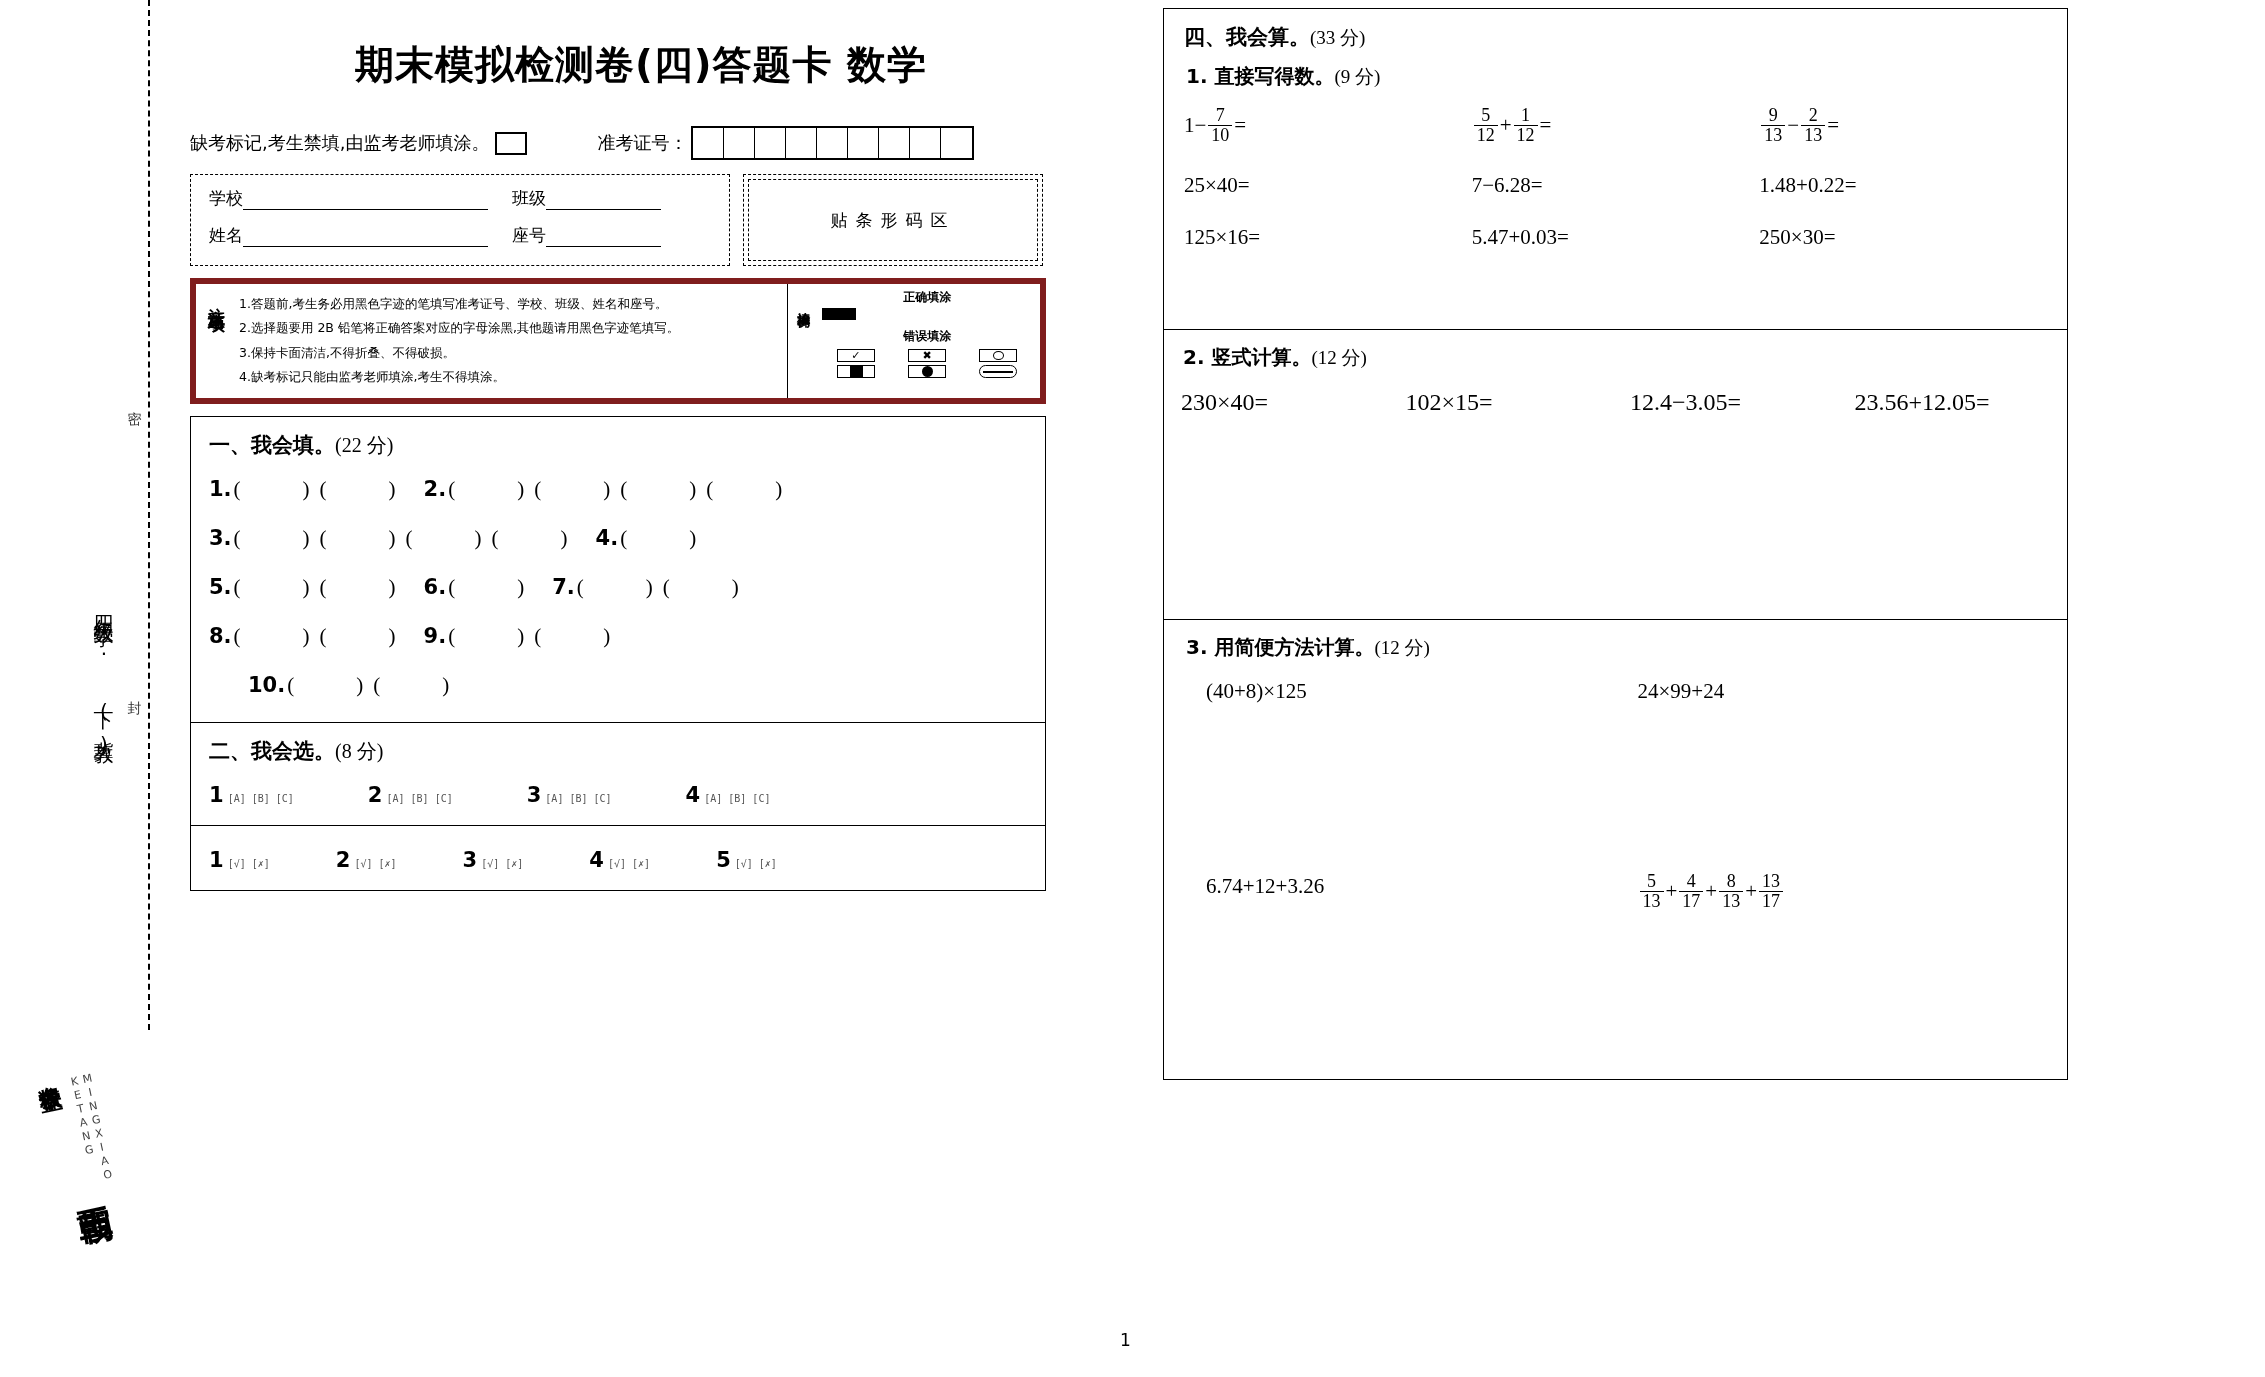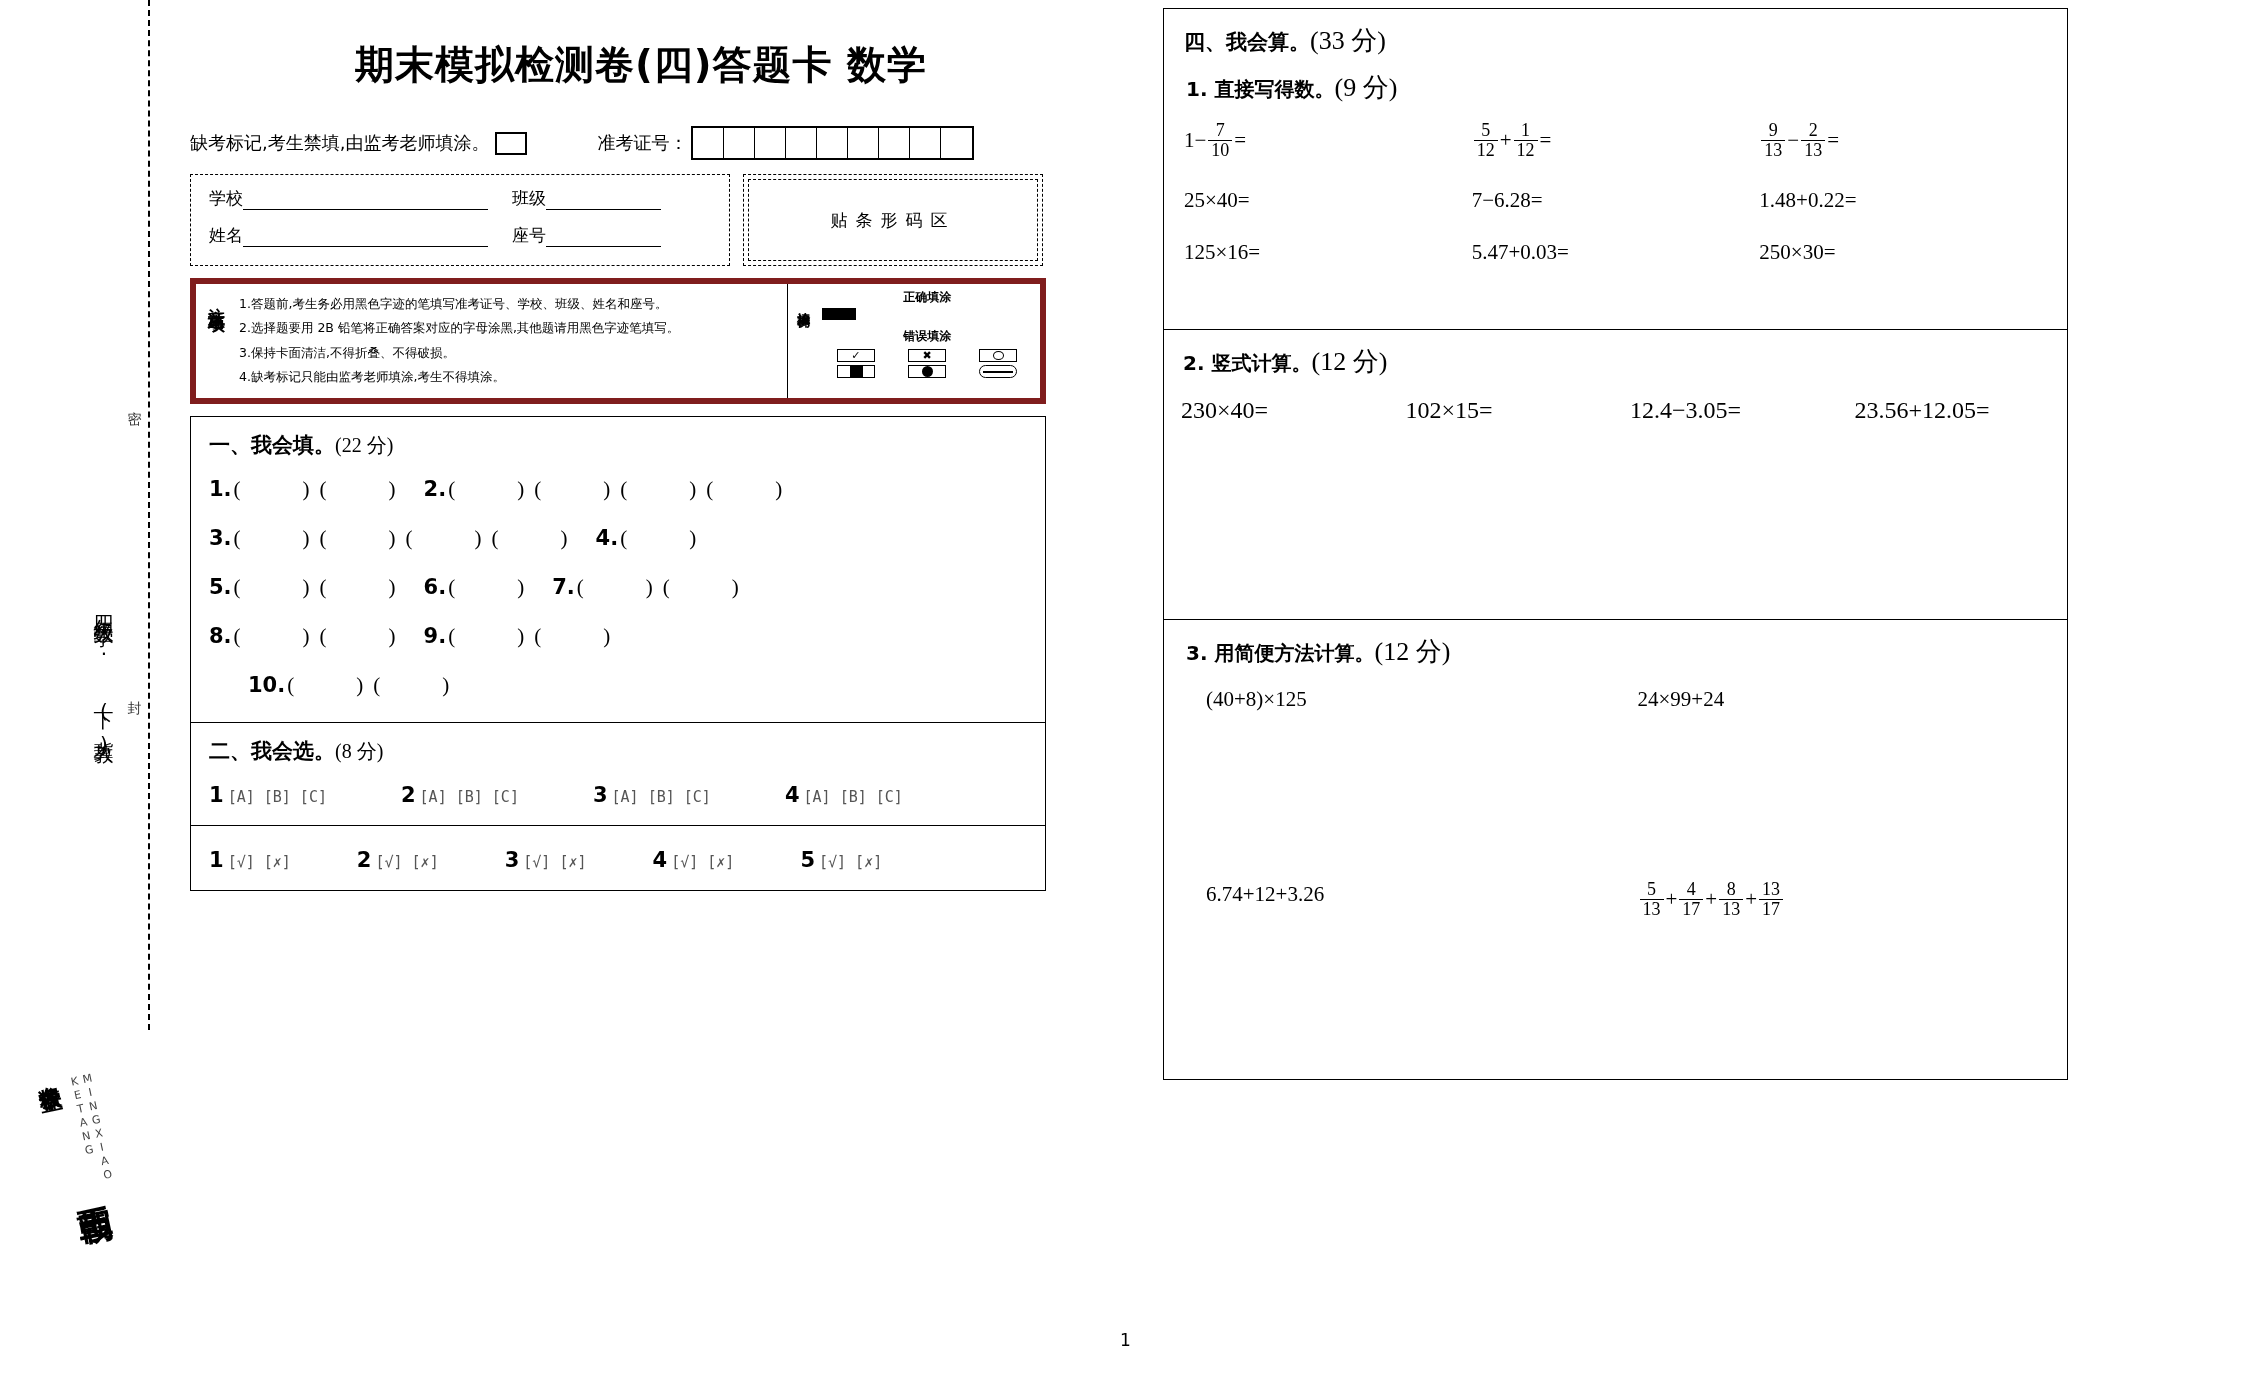--- a/index.html
+++ b/index.html
@@ -237,21 +237,21 @@
 
   
   .choice-row { display: flex; gap: 74px; font-size: 19px; margin-top: 8px; }
   .choice-item { display: flex; align-items: baseline; }
   .choice-item .cn {
     font-family: "DejaVu Sans", sans-serif;
     font-weight: bold; font-size: 21px; margin-right: 4px;
   }
   .opt {
     font-family: "DejaVu Sans Mono", monospace;
-    font-size: 15px; color: #555;
+    font-size: 10px; color: #555;
     letter-spacing: 0px;
   }
 
   
   .rbox {
     border: 1px solid #000;
     width: 905px;
     padding: 14px 20px 16px 20px;
   }
   .rbox + .rbox { margin-top: 0; border-top: none; }
@@ -259,21 +259,21 @@
     font-family: "DejaVu Sans", sans-serif;
     font-size: 21px; font-weight: bold;
     margin-bottom: 12px;
   }
   .rsub-title {
     font-family: "DejaVu Sans", sans-serif;
     font-size: 20px; font-weight: bold;
     margin: 4px 0 18px 2px;
   }
   .rsub-title .pts, .rsec-title .pts {
-    font-weight: normal; font-family: "Liberation Serif", serif; font-size: 26px;
+    font-weight: normal; font-family: "Liberation Serif", serif; font-size: 19px;
   }
   .expr {
     font-size: 21px;
     margin-bottom: 28px;
     min-height: 26px;
     white-space: nowrap;
   }
   .expr-row-inline { display: flex; }
   .expr-row-inline .expr { margin-bottom: 26px; }
 

